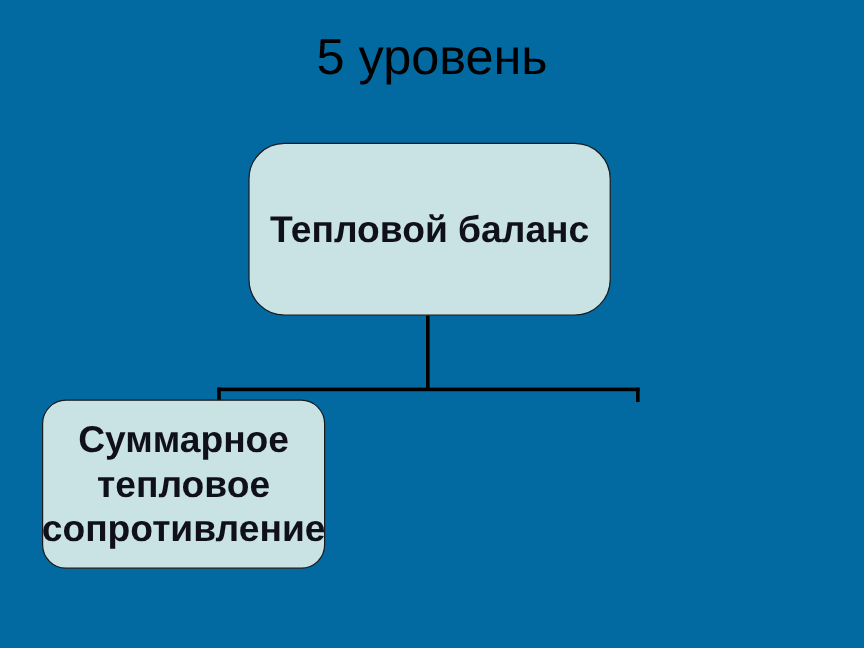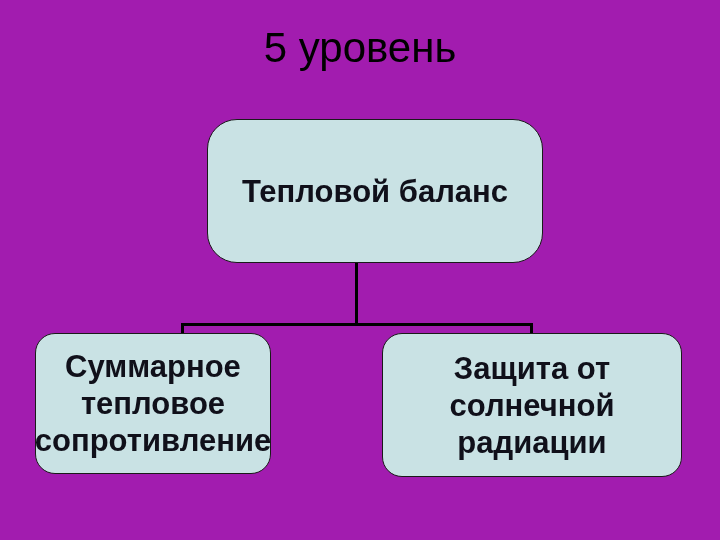--- a/index.html
+++ b/index.html
@@ -11,21 +11,21 @@
     height: 540px;
     background: #ffffff;
     font-family: "Liberation Sans", sans-serif;
     position: relative;
     overflow: hidden;
   }
   .slide {
     position: absolute;
     left: 0; top: 0;
     width: 720px; height: 540px;
-    background: #a21caf;
+    background: #0369a1;
   }
   .slide-title {
     position: absolute;
     top: 24px;
     left: 0;
     width: 720px;
     text-align: center;
     font-size: 42px;
     line-height: 48px;
     font-weight: 400;
@@ -41,21 +41,21 @@
     font-weight: 700;
     font-size: 31px;
     line-height: 37px;
     text-align: center;
     display: flex;
     align-items: center;
     justify-content: center;
   }
   .node-root {
     left: 207px; top: 119px;
-    width: 336px; height: 144px;
+    width: 302px; height: 144px;
     border-radius: 30px;
     padding: 0 6px;
   }
   .node-left {
     left: 35px; top: 333px;
     width: 236px; height: 141px;
     border-radius: 20px;
     padding: 0 10px;
   }
   .node-right {
@@ -86,17 +86,14 @@
   <div class="line line-drop-right"></div>
 
   <div class="node node-root">
     <span>Тепловой баланс</span>
   </div>
 
   <div class="node node-left">
     <span>Суммарное тепловое сопротивление</span>
   </div>
 
-  <div class="node node-right">
-    <span>Защита от солнечной радиации</span>
-  </div>
 
 </div>
 
 </body></html>

